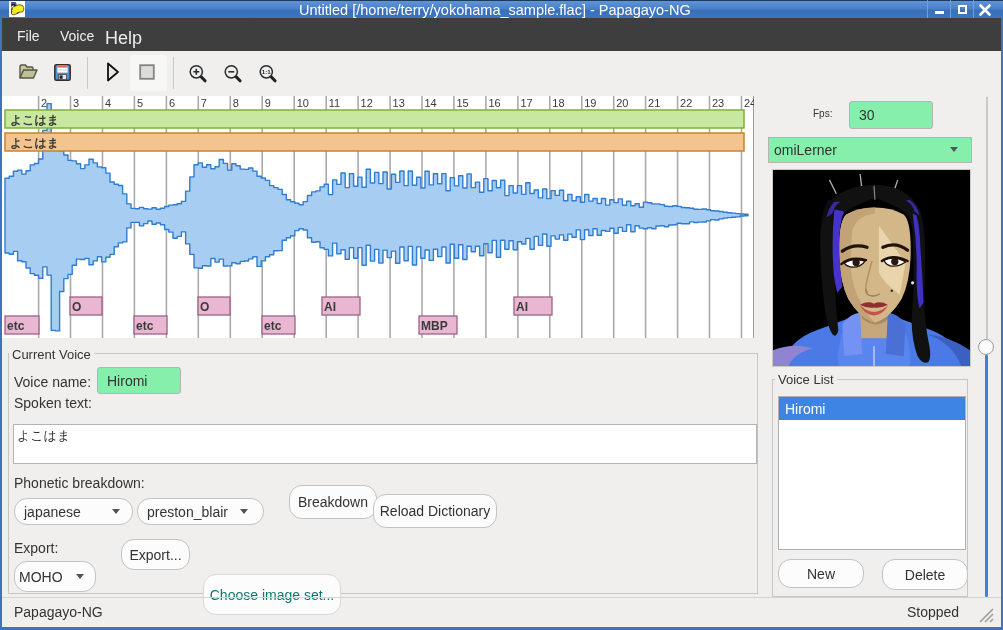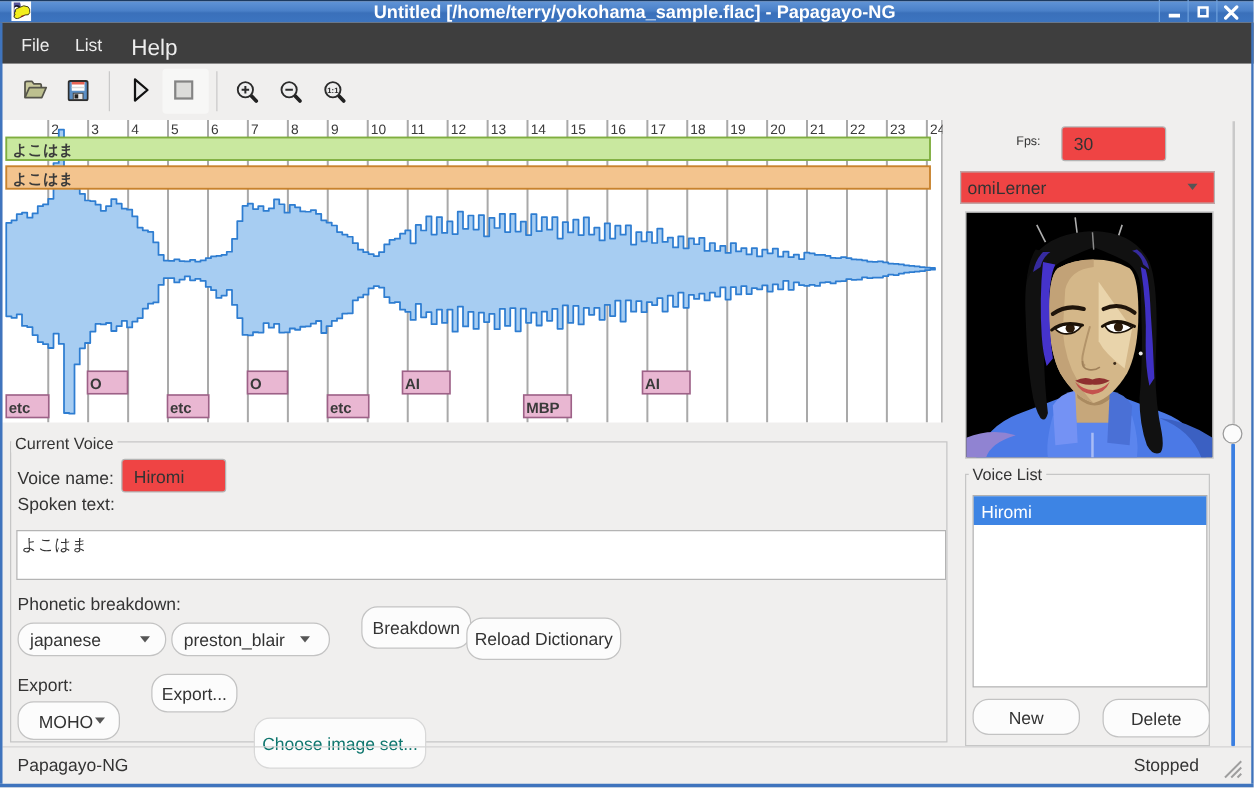--- a/index.html
+++ b/index.html
@@ -1,27 +1,27 @@
 <!DOCTYPE html>
 <html><head><meta charset="utf-8"><style>
 *{margin:0;padding:0;box-sizing:border-box}
 html,body{width:1003px;height:630px;overflow:hidden}
 body{position:relative;background:#f0efee;font-family:"Liberation Sans",sans-serif;color:#333}
 .abs{position:absolute}
 .btn{position:absolute;background:#fcfcfc;border:1px solid #c3c3c3;border-radius:13px;font-size:14px;color:#333;display:flex;align-items:center;justify-content:center}
-.inp{position:absolute;background:#ef4444;border:1px solid #b4b4b4;border-radius:3px;font-size:14px;color:#333;display:flex;align-items:center;padding-left:9px}
+.inp{position:absolute;background:#86efac;border:1px solid #b4b4b4;border-radius:3px;font-size:14px;color:#333;display:flex;align-items:center;padding-left:9px}
 .lbl{position:absolute;font-size:14px;color:#333;white-space:nowrap}
 .arrow{width:0;height:0;border-left:4.5px solid transparent;border-right:4.5px solid transparent;border-top:5px solid #555;position:absolute}
 .grp{position:absolute;border:1px solid #c6c6c6}
 .grplbl{position:absolute;font-size:13px;color:#333;background:#f0efee;padding:0 3px;white-space:nowrap}
 </style></head>
 <body>
 
 <div class="abs" style="left:0;top:0;width:1003px;height:18px;background:linear-gradient(#6094d6,#4a80c8 45%,#3a70ba 55%,#3c74c0);border-top:1px solid #1c3a60"></div>
-<div class="abs" style="left:299px;top:1px;width:420px;height:17px;font-size:14.5px;font-weight:bold;color:#fff;display:flex;align-items:center;white-space:nowrap">Untitled [/home/terry/yokohama_sample.flac] - Papagayo-NG</div>
+<div class="abs" style="left:299px;top:1px;width:420px;height:17px;font-size:14.5px;font-weight:normal;color:#fff;display:flex;align-items:center;white-space:nowrap">Untitled [/home/terry/yokohama_sample.flac] - Papagayo-NG</div>
 
 <svg class="abs" style="left:9px;top:1px" width="16" height="16" viewBox="0 0 16 16">
  <rect x="0" y="0" width="16" height="16" fill="#fdfdfd"></rect>
  <path d="M2 1 L7 1 Q8 3 7.5 6 L7 9 L2 13 Z" fill="#55549c"></path>
  <path d="M2.5 4 Q2 6.5 4 7.5 Q6.5 8.3 7.2 6 Q7.6 3.8 5.5 3.2 Q3.2 2.6 2.5 4 Z" fill="#1a1a2e"></path>
  <circle cx="4.2" cy="6.2" r="1.8" fill="#fff"></circle>
  <path d="M6.5 5 Q10 2.5 13.5 4.5 Q15.2 6 14.8 9 Q14.4 11.5 11 11 L8 12.5 Q4.5 14.8 2.8 13.2 Q1.6 12 3 10.5 Q1.8 9.6 3.4 8 Q2.6 6.4 4.6 5.8 Z" fill="#f2ee1c" stroke="#2a2a10" stroke-width="0.7"></path>
  <path d="M7.5 12.9 Q9.5 12.2 11 11.2 Q9 11.1 8 11.6 Z" fill="#8c1a1a"></path>
 </svg>
 
@@ -29,21 +29,21 @@
 <div class="abs" style="left:950px;top:0;width:1px;height:18px;background:#6ea0dc"></div>
 <div class="abs" style="left:973px;top:0;width:1px;height:18px;background:#6ea0dc"></div>
 <div class="abs" style="left:935px;top:11px;width:9px;height:3px;background:#fff"></div>
 <div class="abs" style="left:958px;top:5px;width:9px;height:9px;border:2px solid #fff"></div>
 <svg class="abs" style="left:979px;top:4px" width="12" height="12" viewBox="0 0 12 12">
     <path d="M1.5 1.5 L10.5 10.5 M10.5 1.5 L1.5 10.5" stroke="#fff" stroke-width="2.6" stroke-linecap="round"></path>
   </svg>
 
 <div class="abs" style="left:0;top:18px;width:1003px;height:33px;background:#3e3e3e"></div>
 <div class="abs" style="left:17px;top:28px;font-size:14px;color:#ededed">File</div>
-<div class="abs" style="left:60px;top:28px;font-size:14px;color:#ededed">List</div>
+<div class="abs" style="left:60px;top:28px;font-size:14px;color:#ededed">Voice</div>
 <div class="abs" style="left:105px;top:28px;font-size:18px;color:#ededed">Help</div>
 
 <div class="abs" style="left:0;top:51px;width:1003px;height:43px;background:#f0efee"></div>
 <div class="abs" style="left:130px;top:55px;width:37px;height:36px;background:#f7f7f6;border-radius:3px"></div>
 <div class="abs" style="left:87px;top:57px;width:1px;height:32px;background:#c9c9c9"></div>
 <div class="abs" style="left:173px;top:57px;width:1px;height:32px;background:#c9c9c9"></div>
 
 <svg class="abs" style="left:19px;top:64px" width="19" height="16" viewBox="0 0 19 16">
 <path d="M1 14 L1 2.5 Q1 1 2.5 1 L6.5 1 L8 3 L13 3 Q14 3 14 4.5 L14 6" fill="#c9c99c" stroke="#55544a" stroke-width="1.4" stroke-linejoin="round"></path>
 <path d="M1 14 L4.5 6 L18 6 L14.5 14 Z" fill="#bdc08f" stroke="#55544a" stroke-width="1.4" stroke-linejoin="round"></path>
@@ -235,21 +235,21 @@
 <div class="lbl" style="left:14px;top:395px">Spoken text:</div>
 <div class="abs" style="left:13px;top:424px;width:744px;height:40px;background:#fff;border:1px solid #b4b4b4;font-size:13px;color:#333;padding:2px 0 0 3px">よこはま</div>
 <div class="lbl" style="left:14px;top:475px">Phonetic breakdown:</div>
 <div class="btn" style="left:14px;top:498px;width:119px;height:27px;justify-content:flex-start;padding-left:9px">japanese</div>
 <div class="arrow" style="left:112px;top:509px"></div>
 <div class="btn" style="left:137px;top:498px;width:127px;height:27px;justify-content:flex-start;padding-left:9px">preston_blair</div>
 <div class="arrow" style="left:240px;top:509px"></div>
 <div class="btn" style="left:289px;top:485px;width:88px;height:34px">Breakdown</div>
 <div class="btn" style="left:373px;top:494px;width:124px;height:34px">Reload Dictionary</div>
 <div class="lbl" style="left:14px;top:540px">Export:</div>
-<div class="btn" style="left:14px;top:561px;width:82px;height:31px;justify-content:flex-start;padding-left:16px">MOHO</div>
+<div class="btn" style="left:14px;top:561px;width:82px;height:31px;justify-content:flex-start;padding-left:4px">MOHO</div>
 <div class="arrow" style="left:76px;top:574px"></div>
 <div class="btn" style="left:121px;top:539px;width:69px;height:31px">Export...</div>
 <div class="btn" style="left:203px;top:574px;width:138px;height:41px;color:#0f766e;border-color:#d8d8d8">Choose image set...</div>
 
 <div class="abs" style="left:2px;top:597px;width:999px;height:1px;background:#d4d4d4"></div>
 <div class="lbl" style="left:14px;top:604px">Papagayo-NG</div>
 <div class="lbl" style="left:907px;top:604px">Stopped</div>
 <svg class="abs" style="left:976px;top:605px" width="18" height="18" viewBox="0 0 18 18">
     <path d="M17 4 L4 17 M17 9 L9 17 M17 14 L14 17" stroke="#9e9e9e" stroke-width="1.6"></path>
   </svg>

